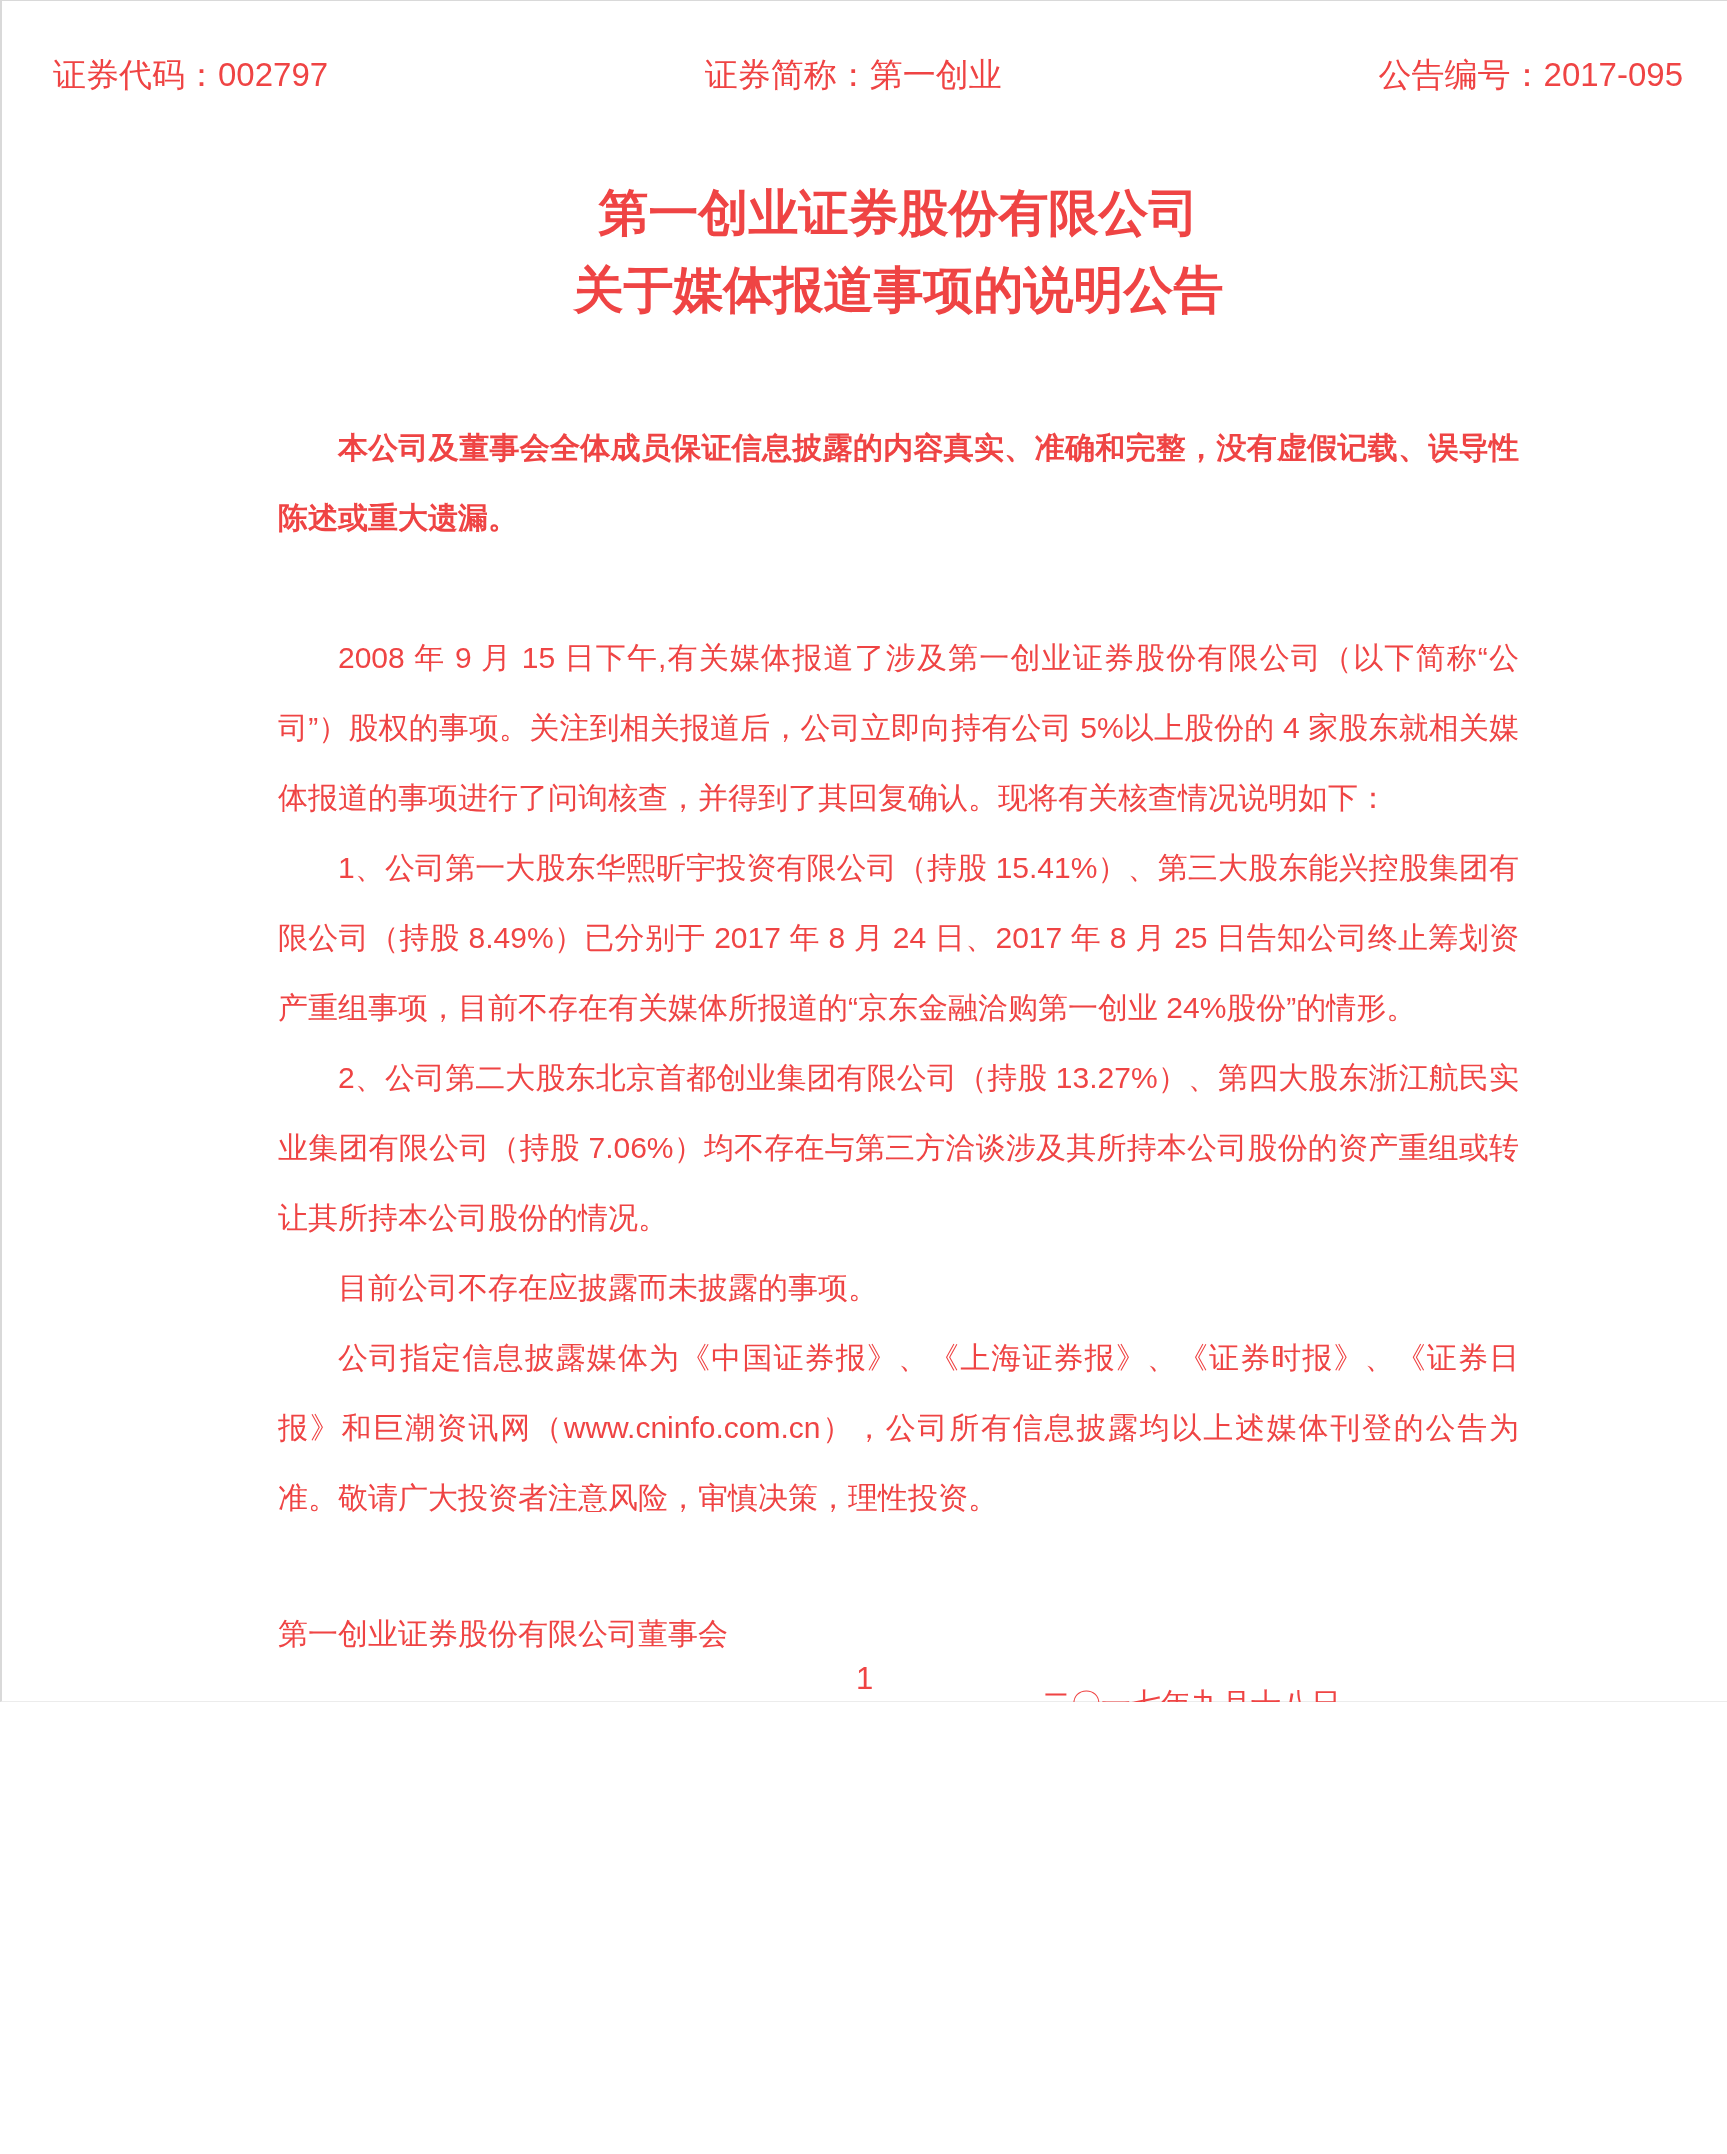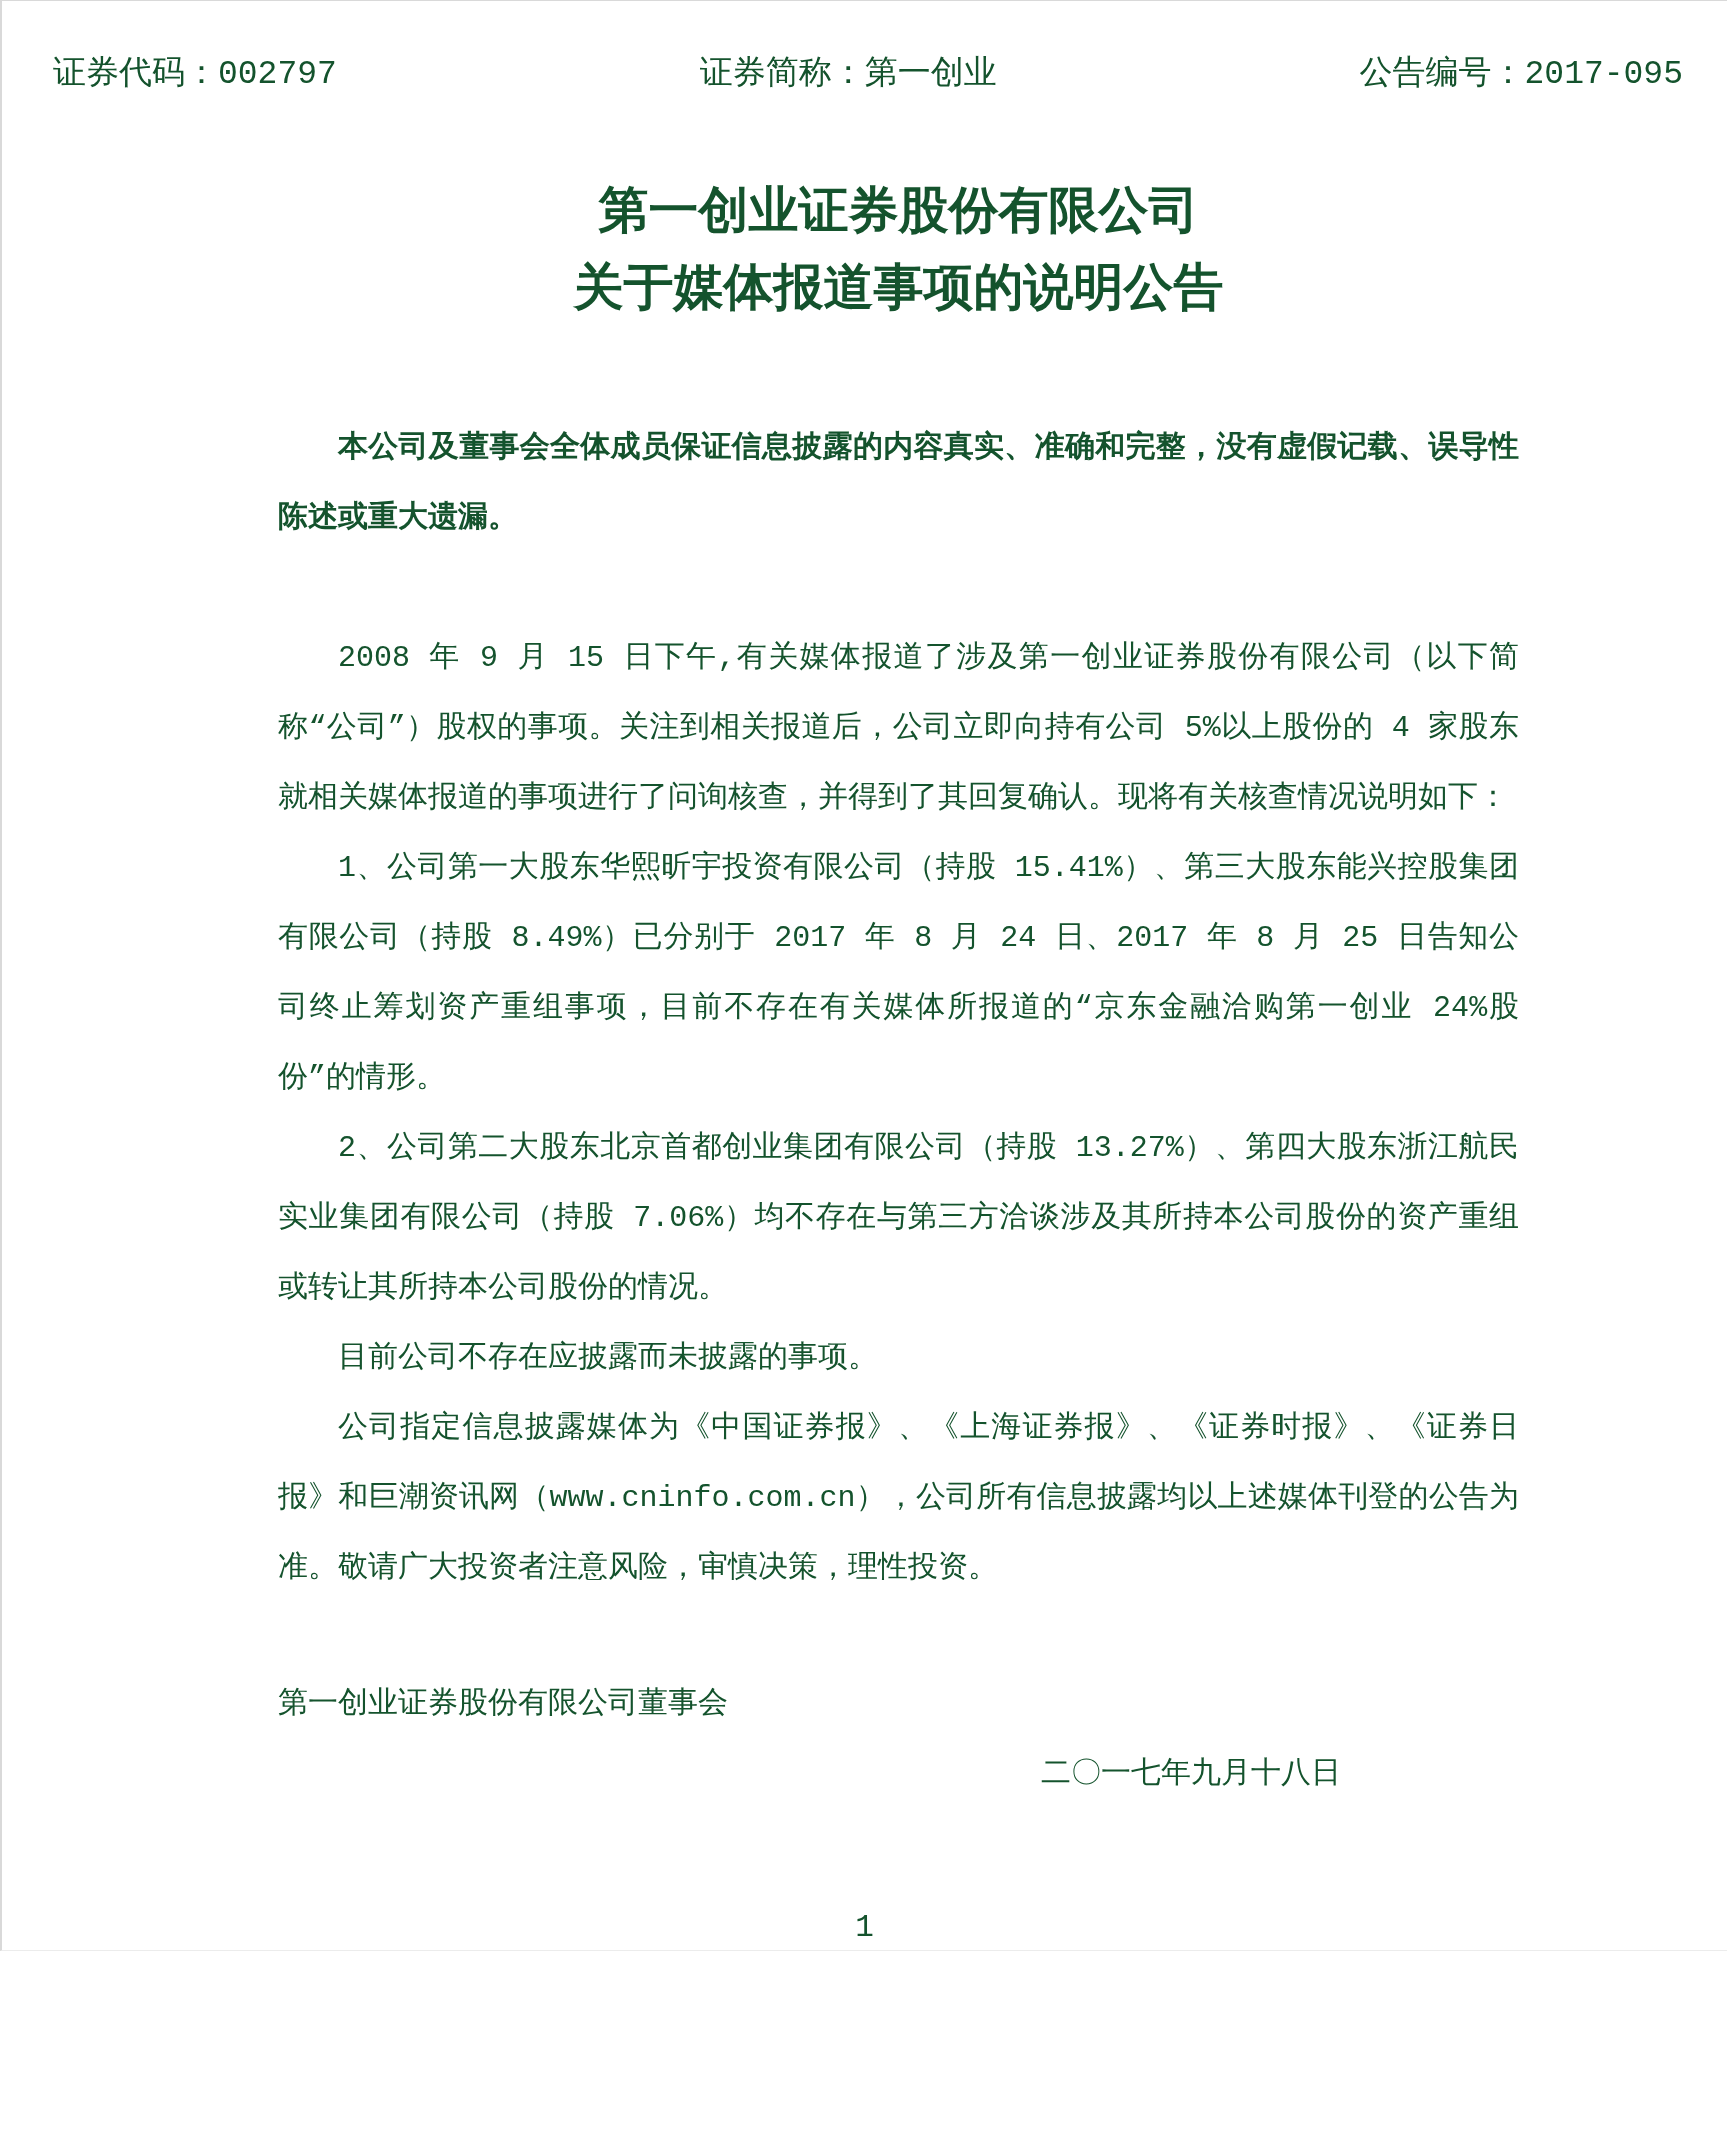--- a/index.html
+++ b/index.html
@@ -3,29 +3,29 @@
 <meta charset="utf-8">
 <style>
   html, body {
     margin: 0;
     padding: 0;
     background: #ffffff;
   }
   .page {
     position: relative;
     width: 1728px;
-    height: 1951px;
+    height: 1702px;
     box-sizing: border-box;
     background: #ffffff;
     border-top: 1.9px solid #d9d9d9;
     border-left: 2.8px solid #d9d9d9;
     border-right: 0.9px solid #ececec;
     border-bottom: 0.9px solid #ececec;
-    font-family: Liberation Mono, monospace;
-    color: #14532d;
+    font-family: Liberation Sans, sans-serif;
+    color: #ef4444;
   }
   .content {
     margin: 0 208px 0 276px; 
   }
   .doc-header {
     display: flex;
     justify-content: space-between;
     padding: 52px 44px 0 51px;
     font-size: 33px;
     line-height: 43px;

